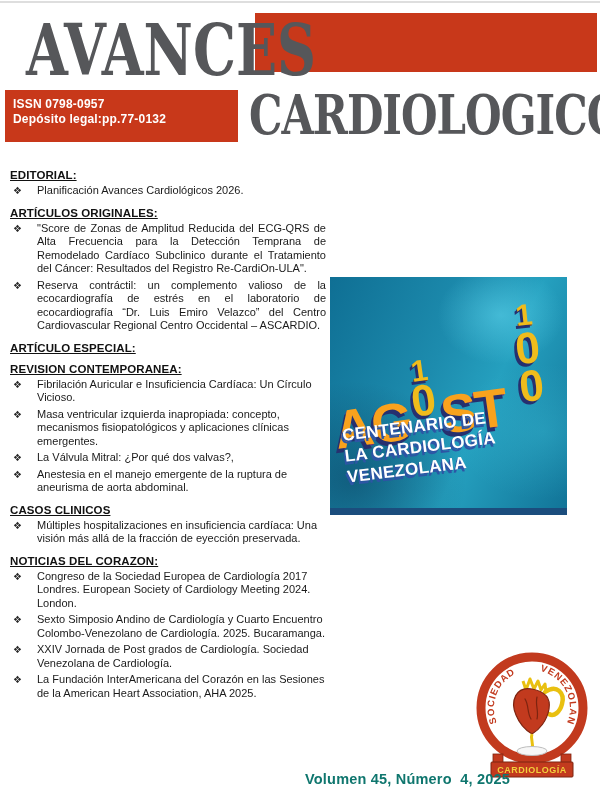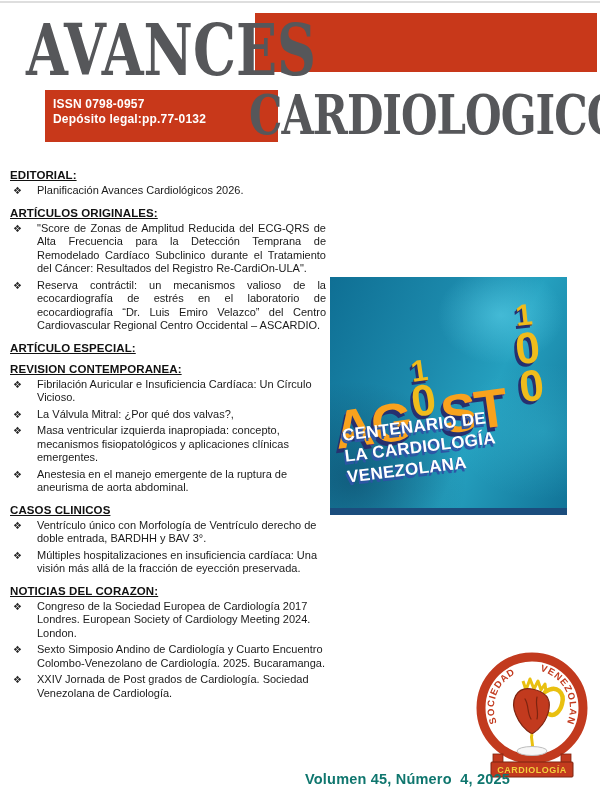--- a/index.html
+++ b/index.html
@@ -8,21 +8,21 @@
 
   .topline { position:absolute; left:0; top:1px; width:600px; height:2px; background:#dedede; }
 
   
   .bar-top { position:absolute; left:255px; top:13px; width:342px; height:59px; background:#c8381a; }
   .title-avances {
     position:absolute; left:26px; top:14px; white-space:nowrap;
     font-family:"DejaVu Serif", serif; font-weight:bold; font-size:54px; line-height:1;
     color:#56575a; letter-spacing:0px; transform:scaleY(1.32); transform-origin:left top;
   }
-  .band-issn { position:absolute; left:5px; top:90px; width:233px; height:52px; background:#c8381a; color:#fff; padding:7px 0 0 8px;margin-left:40px; }
+  .band-issn { position:absolute; left:5px; top:90px; width:233px; height:52px; background:#c8381a; color:#fff; padding:7px 0 0 8px; }
   .band-issn .l { font-size:12px; font-weight:bold; line-height:15px; letter-spacing:.2px; }
   .title-cardio {
     position:absolute; left:249px; top:88px; white-space:nowrap;
     font-family:"DejaVu Serif", serif; font-weight:bold; font-size:42px; line-height:1;
     color:#56575a; letter-spacing:-1px; transform:scaleY(1.3); transform-origin:left top;
   }
   .subtitle { position:absolute; left:240px; top:143px; width:356px; text-align:center; color:#909090; }
   .subtitle .s { font-size:13px; line-height:15px; letter-spacing:1px; }
 
   
@@ -80,48 +80,48 @@
       <div class="toc-section">
         <div class="toc-heading">EDITORIAL:</div>
         <ul class="toc-list">
           <li class="toc-item">Planificación Avances Cardiológicos 2026.</li>
         </ul>
       </div>
       <div class="toc-section">
         <div class="toc-heading">ARTÍCULOS ORIGINALES:</div>
         <ul class="toc-list justify">
           <li class="toc-item">"Score de Zonas de Amplitud Reducida del ECG-QRS de Alta Frecuencia para la Detección Temprana de Remodelado Cardíaco Subclinico durante el Tratamiento del Cáncer: Resultados del Registro Re-CardiOn-ULA".</li>
-          <li class="toc-item">Reserva contráctil: un mecanismos valioso de la ecocardiografía de estrés en el laboratorio de ecocardiografía “Dr. Luis Emiro Velazco” del Centro Cardiovascular Regional Centro Occidental – ASCARDIO.</li>
+          <li class="toc-item">Reserva contráctil: un complemento valioso de la ecocardiografía de estrés en el laboratorio de ecocardiografía “Dr. Luis Emiro Velazco” del Centro Cardiovascular Regional Centro Occidental – ASCARDIO.</li>
         </ul>
       </div>
       <div class="toc-section">
         <div class="toc-heading">ARTÍCULO ESPECIAL:</div>
       </div>
       <div class="toc-section">
         <div class="toc-heading">REVISION CONTEMPORANEA:</div>
         <ul class="toc-list">
           <li class="toc-item">Fibrilación Auricular e Insuficiencia Cardíaca: Un Círculo Vicioso.</li>
+          <li class="toc-item">Masa ventricular izquierda inapropiada: concepto, mecanismos fisiopatológicos y aplicaciones clínicas emergentes.</li>
           <li class="toc-item">La Válvula Mitral: ¿Por qué dos valvas?,</li>
-          <li class="toc-item">Masa ventricular izquierda inapropiada: concepto, mecanismos fisiopatológicos y aplicaciones clínicas emergentes.</li>
           <li class="toc-item">Anestesia en el manejo emergente de la ruptura de aneurisma de aorta abdominal.</li>
         </ul>
       </div>
       <div class="toc-section">
         <div class="toc-heading">CASOS CLINICOS</div>
         <ul class="toc-list">
-          <li class="toc-item">Ventrículo único con Morfología de Ventrículo derecho de doble entrada, BARDHH y BAV 3°.</li>
           <li class="toc-item">Múltiples hospitalizaciones en insuficiencia cardíaca: Una visión más allá de la fracción de eyección preservada.</li>
         </ul>
       </div>
       <div class="toc-section">
         <div class="toc-heading">NOTICIAS DEL CORAZON:</div>
         <ul class="toc-list">
           <li class="toc-item">Congreso de la Sociedad Europea de Cardiología 2017 Londres. European Society of Cardiology Meeting 2024. London.</li>
           <li class="toc-item">Sexto Simposio Andino de Cardiología y Cuarto Encuentro Colombo-Venezolano de Cardiología. 2025. Bucaramanga.</li>
           <li class="toc-item">XXIV Jornada de Post grados de Cardiología. Sociedad Venezolana de Cardiología.</li>
+          <li class="toc-item">La Fundación InterAmericana del Corazón en las Sesiones de la American Heart Association, AHA 2025.</li>
         </ul>
       </div>
     </div>
 
   <div class="poster">
     <div class="word-row">
       <span class="big-letter">AG</span>
       <span class="midcol">
         <span class="gold-digit d-sm">1</span>
         <span class="gold-digit d-lg">0</span>

